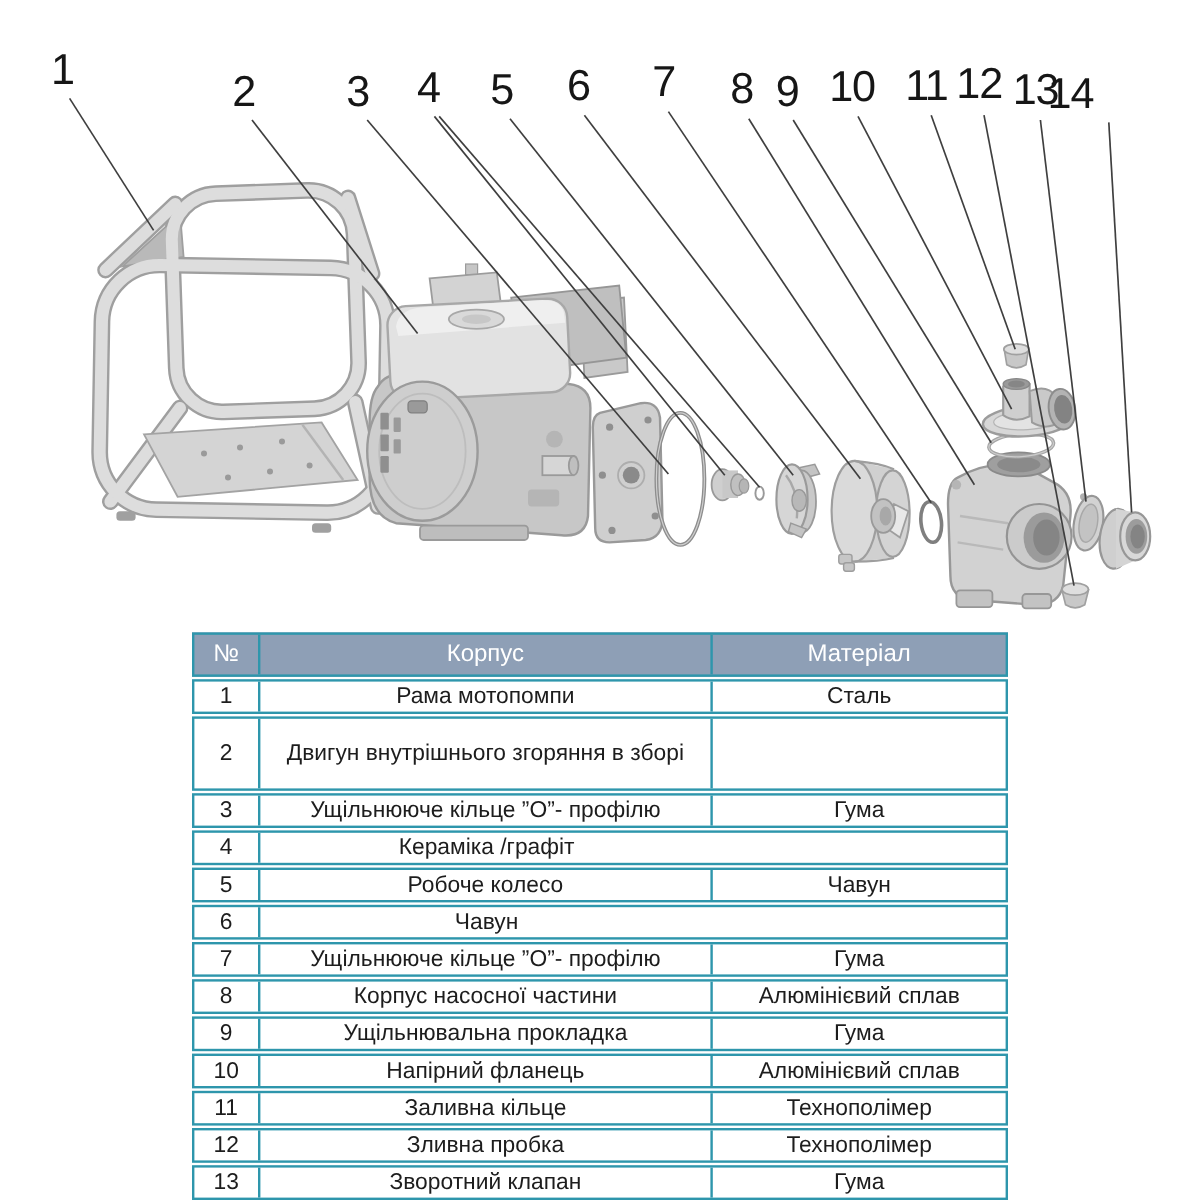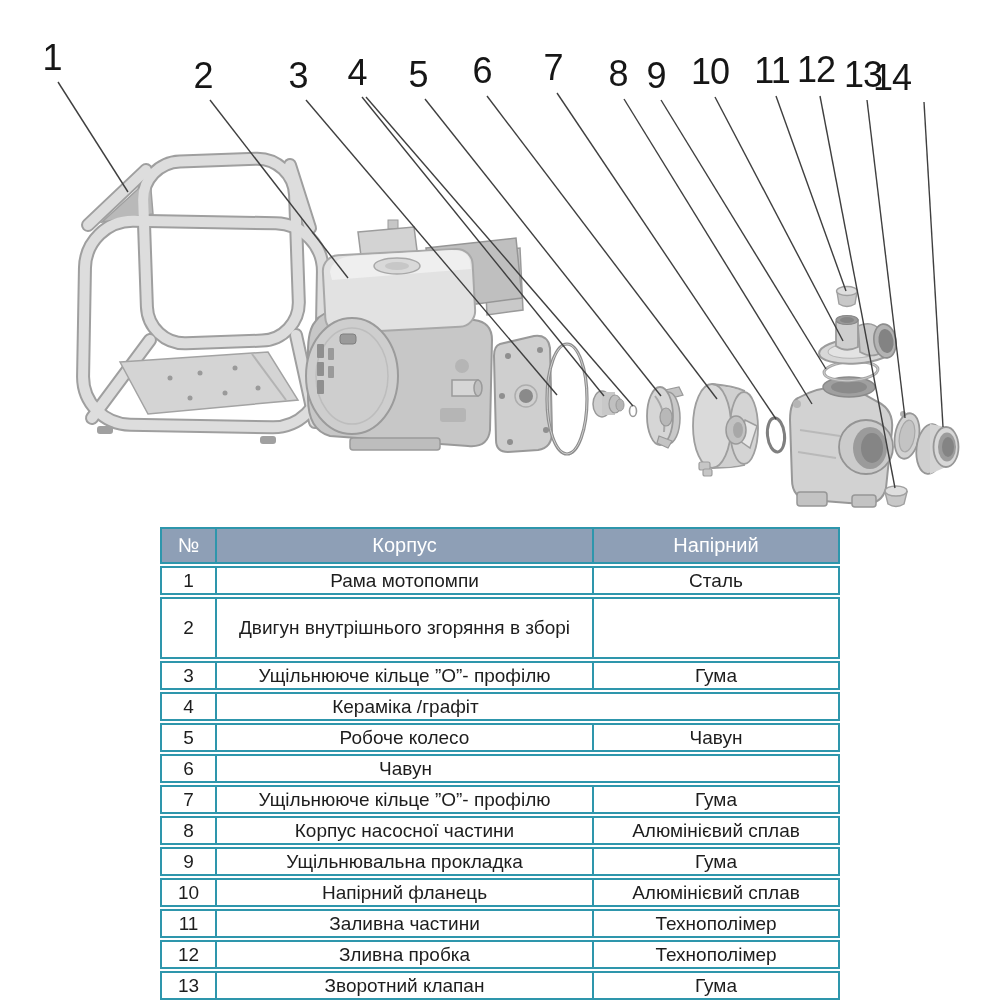--- a/index.html
+++ b/index.html
@@ -215,21 +215,21 @@
     <span class="callout" style="left:772px;top:53px">11</span>
     <span class="callout" style="left:816px;top:52px">12</span>
     <span class="callout" style="left:863px;top:57px">13</span>
     <span class="callout" style="left:892px;top:60px">14</span>
   </div>
 
   <div class="parts-table">
     <div class="t-row t-header">
       <div class="c-num">№</div>
       <div class="c-part">Корпус</div>
-      <div class="c-mat">Напірний</div>
+      <div class="c-mat">Матеріал</div>
     </div>
     <div id="table-body">
         <div class="t-row t-body">
           <div class="c-num">1</div>
           <div class="c-part">Рама мотопомпи</div>
           <div class="c-mat">Сталь</div>
         </div>
         <div class="t-row t-body">
           <div class="c-num">2</div>
           <div class="c-part">Двигун внутрішнього згоряння в зборі</div>
@@ -268,21 +268,21 @@
           <div class="c-part">Ущільнювальна прокладка</div>
           <div class="c-mat">Гума</div>
         </div>
         <div class="t-row t-body">
           <div class="c-num">10</div>
           <div class="c-part">Напірний фланець</div>
           <div class="c-mat">Алюмінієвий сплав</div>
         </div>
         <div class="t-row t-body">
           <div class="c-num">11</div>
-          <div class="c-part">Заливна частини</div>
+          <div class="c-part">Заливна кільце</div>
           <div class="c-mat">Технополімер</div>
         </div>
         <div class="t-row t-body">
           <div class="c-num">12</div>
           <div class="c-part">Зливна пробка</div>
           <div class="c-mat">Технополімер</div>
         </div>
         <div class="t-row t-body">
           <div class="c-num">13</div>
           <div class="c-part">Зворотний клапан</div>

